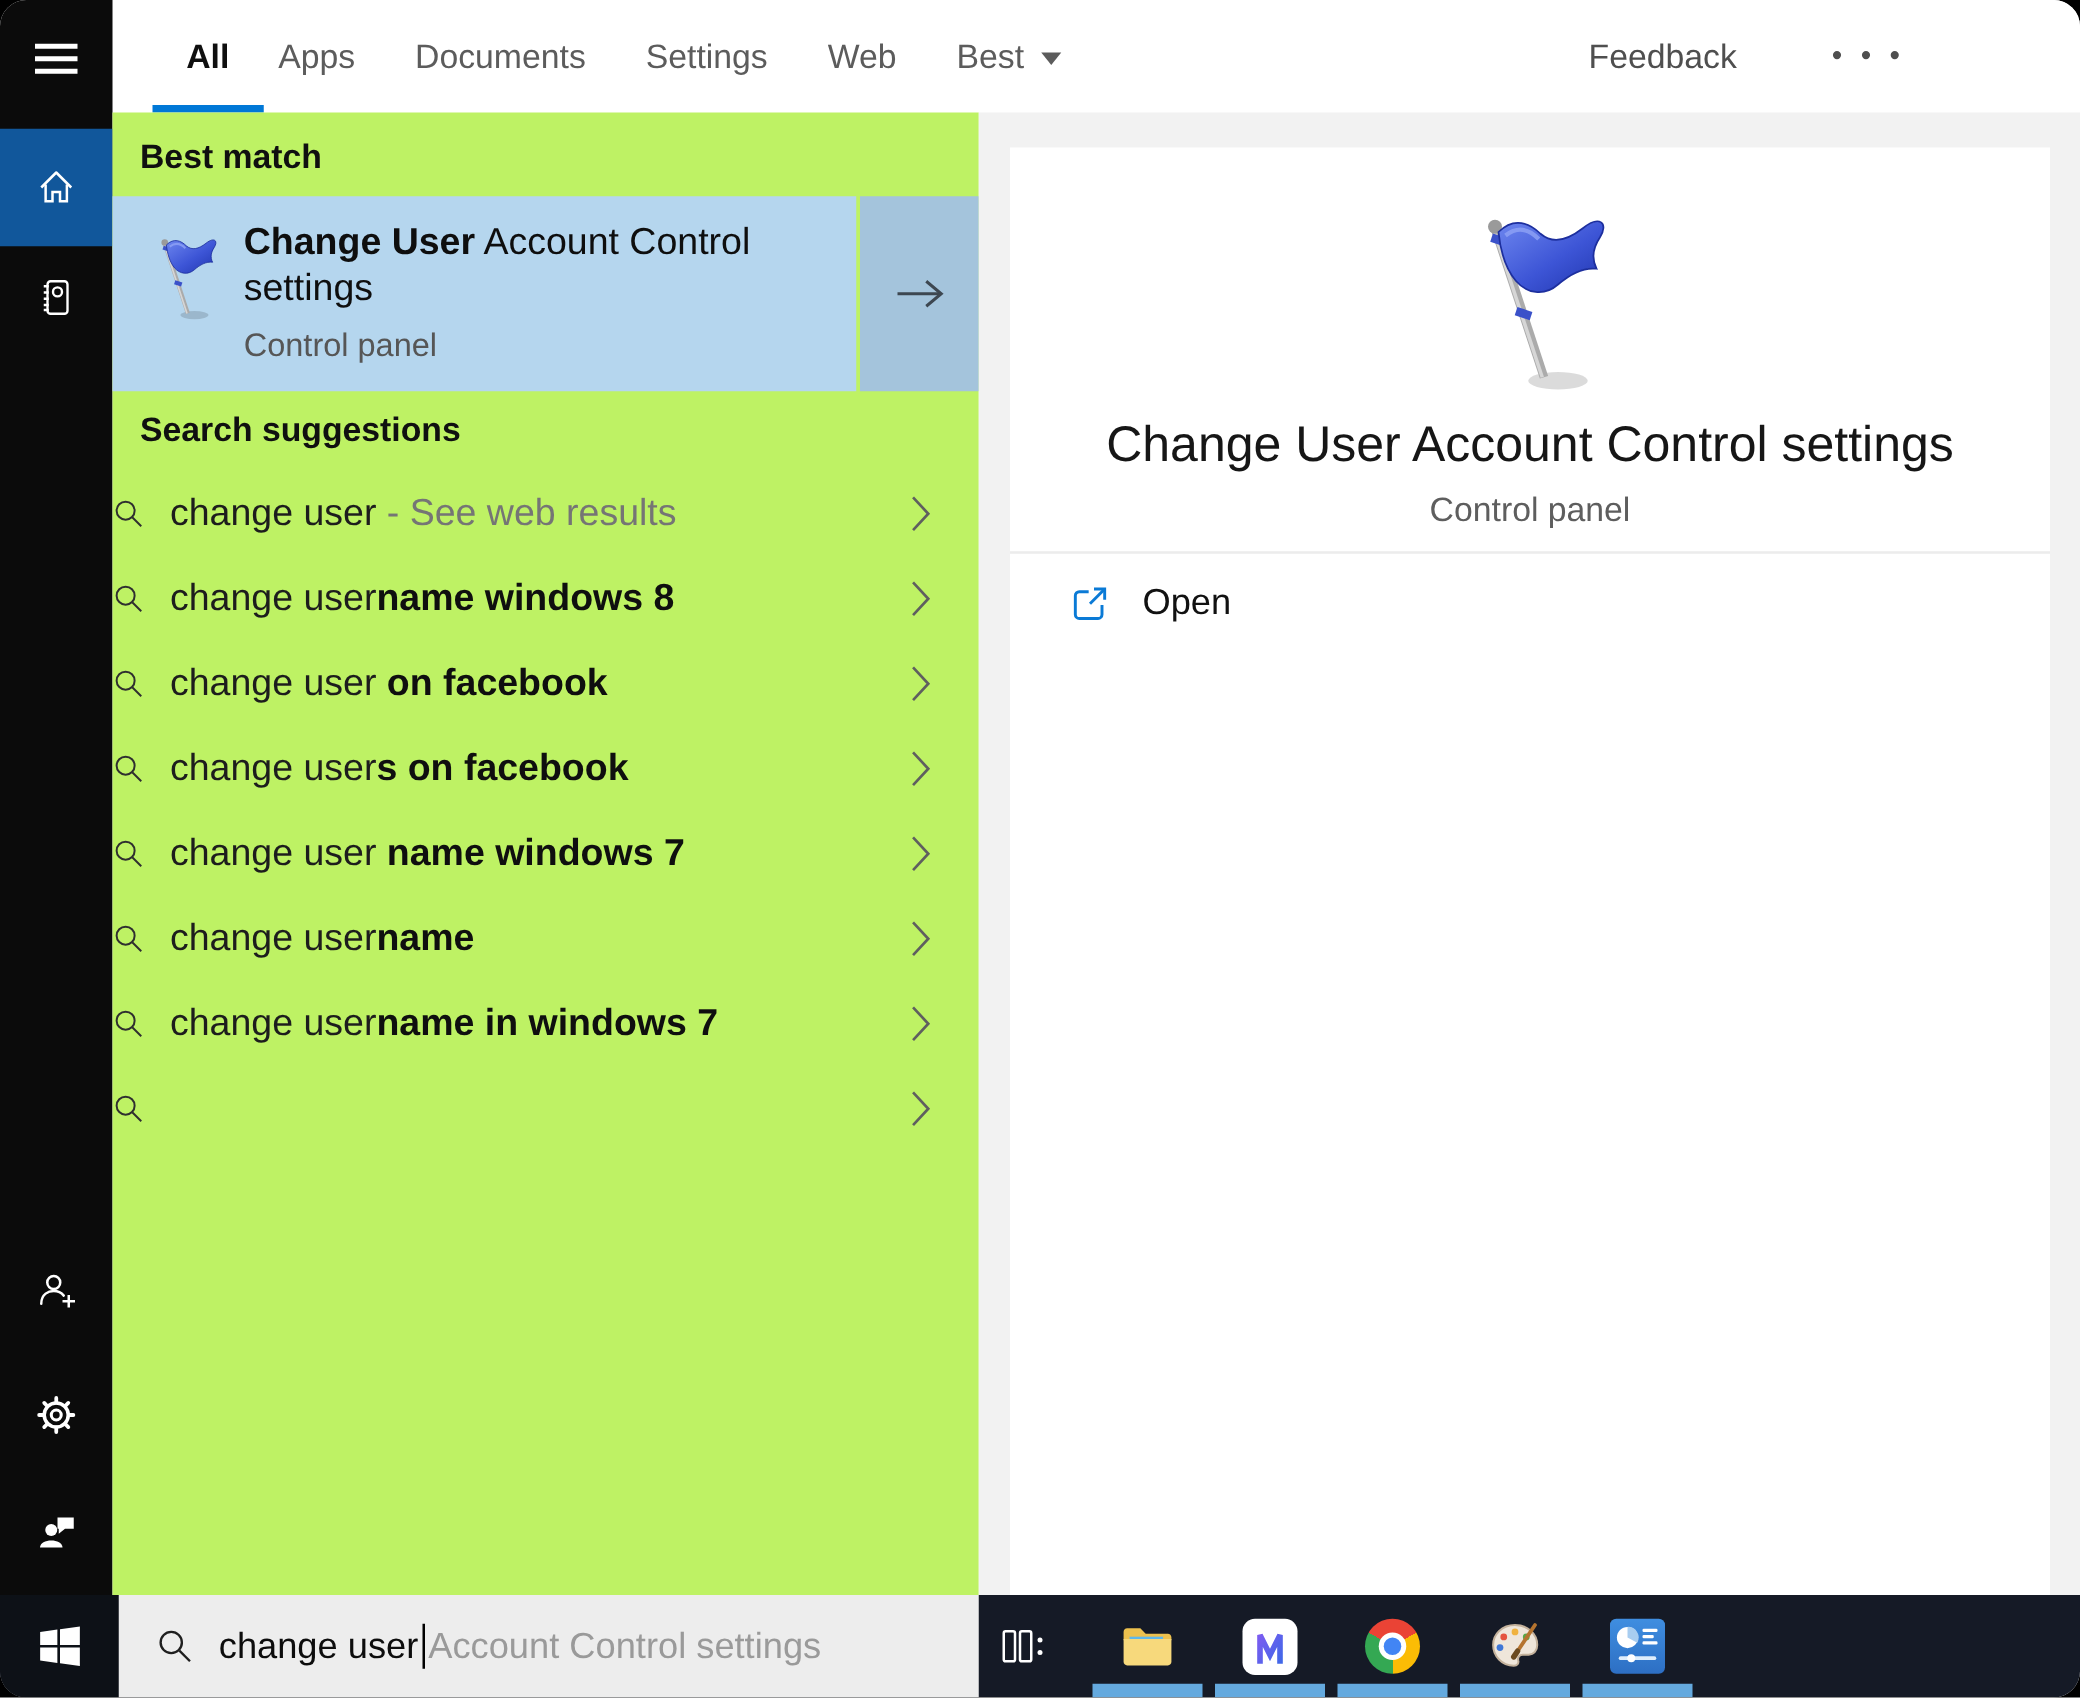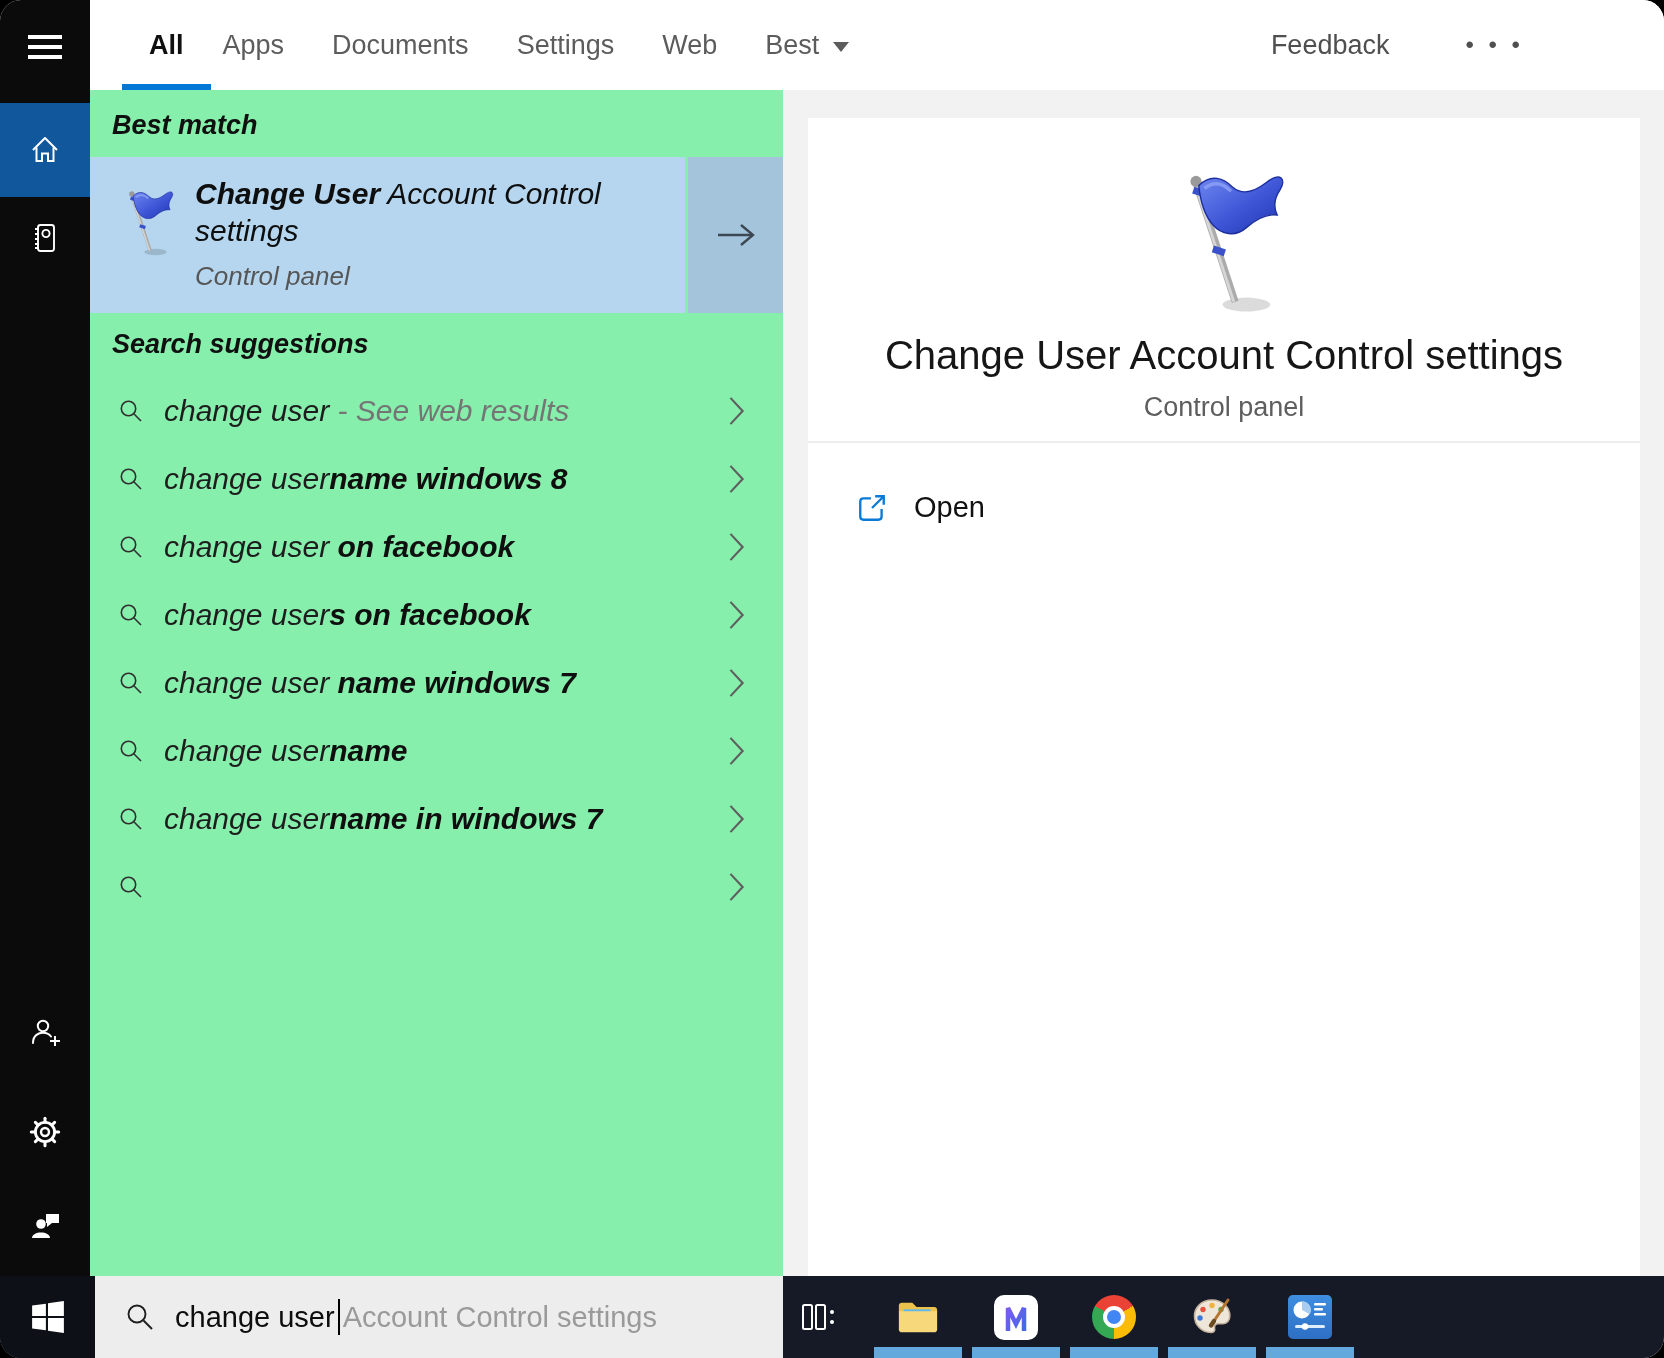--- a/index.html
+++ b/index.html
@@ -22,47 +22,47 @@
   
   .sidebar { position:absolute; left:0; top:0; width:90px; height:1276px; background:#0b0b0b; }
   .hamburger { position:absolute; left:0; top:26px; width:90px; height:42px;
                display:flex; flex-direction:column; justify-content:center; align-items:center; gap:6px; }
   .hamburger span { display:block; width:34px; height:4px; background:#fff; }
   .side-item { position:absolute; left:0; width:90px; height:48px; display:flex; align-items:center; justify-content:center; }
   .home-tile { position:absolute; left:0; top:103px; width:90px; height:94px; background:#11579b;
                display:flex; align-items:center; justify-content:center; }
   .sideicon { stroke:#fff; fill:none; stroke-width:2; }
   
-  .left-panel { position:absolute; left:90px; top:90px; width:693px; height:1186px; background:#86efac;font-style:italic; }
+  .left-panel { position:absolute; left:90px; top:90px; width:693px; height:1186px; background:#bef264; }
   .section-label { position:absolute; left:22px; font-size:27px; font-weight:700; color:#101010; }
   .best-row { position:absolute; left:0; top:67px; width:693px; height:156px; cursor:pointer; }
   .best-main { position:absolute; left:0; top:0; width:595px; height:156px; background:#b5d6ee; }
   .best-arrow { position:absolute; left:598px; top:0; width:95px; height:156px; background:#a4c4dc;
                 display:flex; align-items:center; justify-content:center; }
   .best-flag { position:absolute; left:22px; top:28px; width:66px; height:76px; }
   .best-text { position:absolute; left:105px; top:18px; width:460px; }
   .best-title { font-size:30px; line-height:37px; color:#0e0e0e; font-weight:400; }
   .best-title .emph { font-weight:700; }
   .best-sub { margin-top:12px; font-size:26px; color:#565656; }
   .sugg-list { position:absolute; left:0; top:287px; width:693px; }
-  .sugg-row { position:relative; height:68px; display:flex; align-items:center; padding-left:28px; cursor:pointer; }
+  .sugg-row { position:relative; height:68px; display:flex; align-items:center; cursor:pointer; }
   .mag { width:26px; height:26px; stroke:#2f2f2f; stroke-width:1.6; fill:none; flex:none; }
   .sugg-text { margin-left:20px; font-size:30px; color:#1d1d1d; white-space:nowrap; }
   .sugg-text .comp { font-weight:700; color:#0f0f0f; }
   .sugg-row.web .comp { font-weight:400; color:#757575; }
   .chev { position:absolute; left:638px; top:19px; width:18px; height:30px; stroke:#5f5f5f; stroke-width:2.3; fill:none; }
   
   .right-region { position:absolute; left:783px; top:90px; width:881px; height:1186px; background:#f2f2f2; }
   .card { position:absolute; left:25px; top:28px; width:832px; height:1158px; background:#fff; }
   .card-header { position:relative; text-align:center; }
   .big-flag { margin-top:45px; width:140px; height:160px; }
   .card-title { margin-top:6px; font-size:40px; color:#161616; font-weight:400; }
   .card-sub { margin-top:14px; font-size:27px; color:#5e5e5e; }
   .card-divider { position:absolute; left:0; top:323px; width:100%; height:0; border-top:2px solid #ececec; }
-  .open-row { position:absolute; left:48px; top:373px; display:flex; align-items:center; gap:26px; cursor:pointer; }
+  .open-row { position:absolute; left:48px; top:348px; display:flex; align-items:center; gap:26px; cursor:pointer; }
   .open-icon { width:32px; height:32px; stroke:#0a7ad6; stroke-width:2.2; fill:none; }
   .open-label { font-size:29px; color:#111; }
   
   .taskbar { position:absolute; left:0; top:1276px; width:1664px; height:82px; background:#151a26; }
   .start-btn { position:absolute; left:0; top:0; width:95px; height:82px; background:#0d1117;
                display:flex; align-items:center; justify-content:center; }
   .search-row { position:absolute; left:95px; top:0; width:688px; height:82px; background:#ededed;
                 display:flex; align-items:center; padding-left:30px; }
   .search-row .mag2 { width:30px; height:30px; stroke:#1f1f1f; stroke-width:1.9; fill:none; flex:none; }
   .typed { margin-left:20px; font-size:29px; color:#0d0d0d; white-space:pre; }

